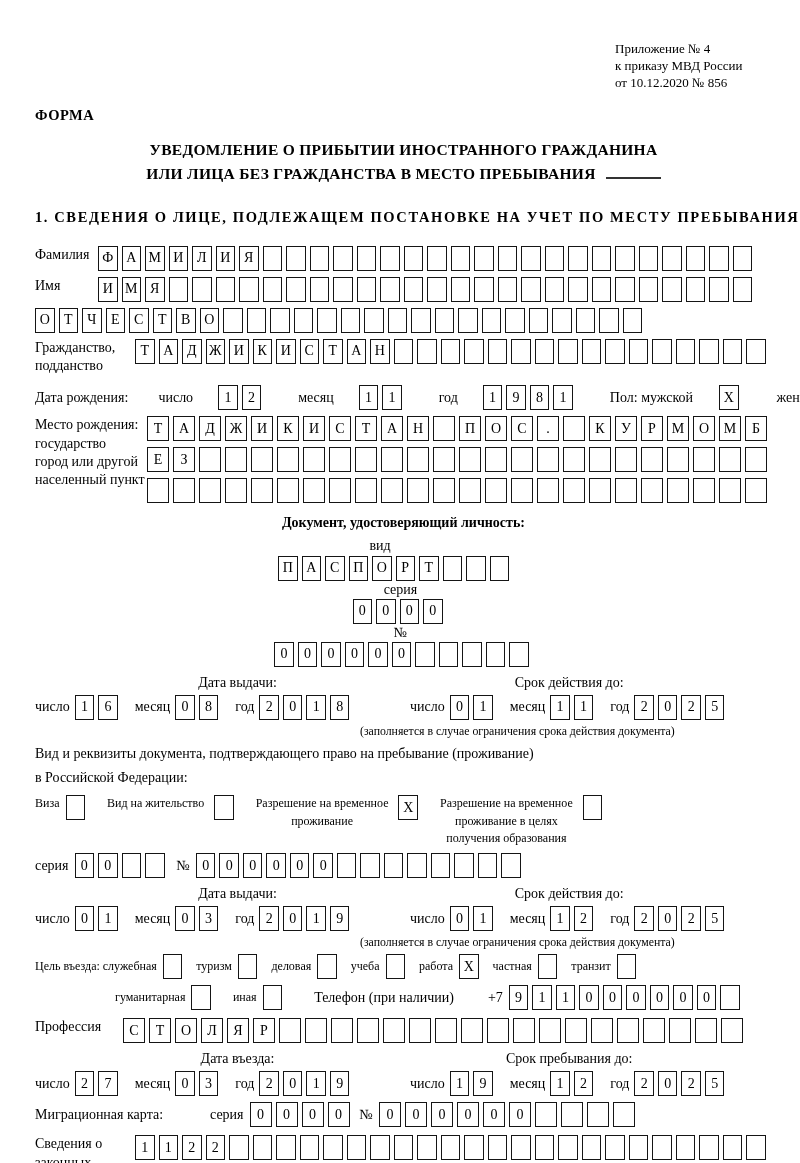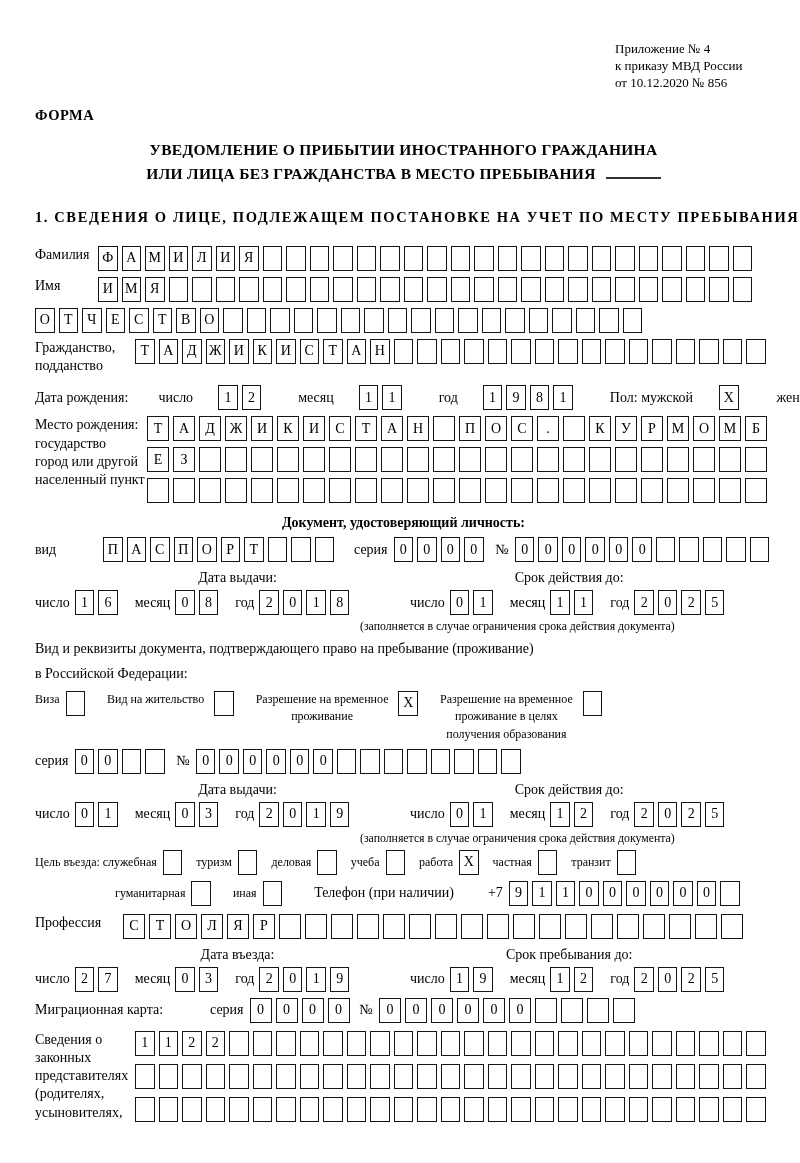--- a/index.html
+++ b/index.html
@@ -310,21 +310,21 @@
           <span class="cell"></span>
           <span class="cell"></span>
           <span class="cell"></span>
           <span class="cell"></span>
         </div>
     </div>
   </div>
 
   <div style="text-align:center; font-weight:bold; font-size:14px; margin:2px 0 6px;">Документ, удостоверяющий личность:</div>
 
-  <div class="row" style="align-items:center;">
+  <div class="row" style="align-items:center;flex-direction:column;">
     <span class="lbl" style="width:68px">вид</span>
     <span class="cells" style="margin-right:16px">
         <span class="cell">П</span>
         <span class="cell">А</span>
         <span class="cell">С</span>
         <span class="cell">П</span>
         <span class="cell">О</span>
         <span class="cell">Р</span>
         <span class="cell">Т</span>
         <span class="cell"></span>

